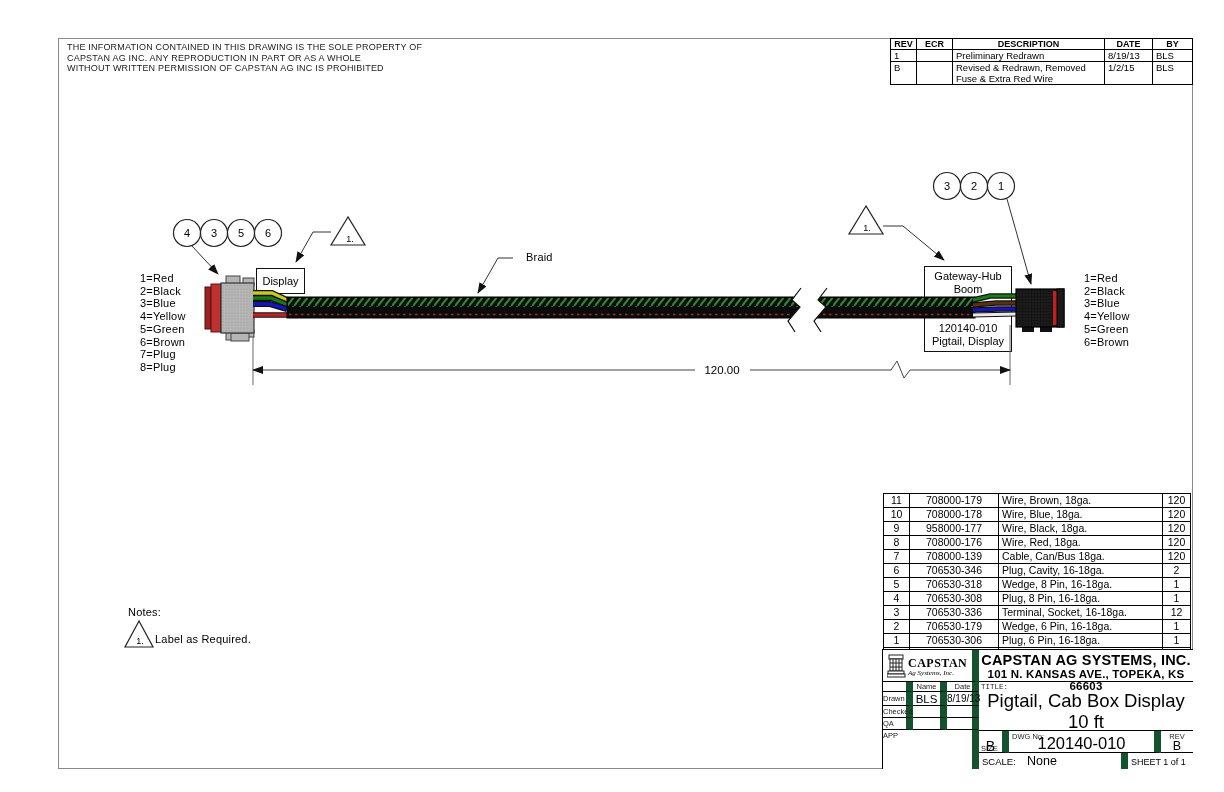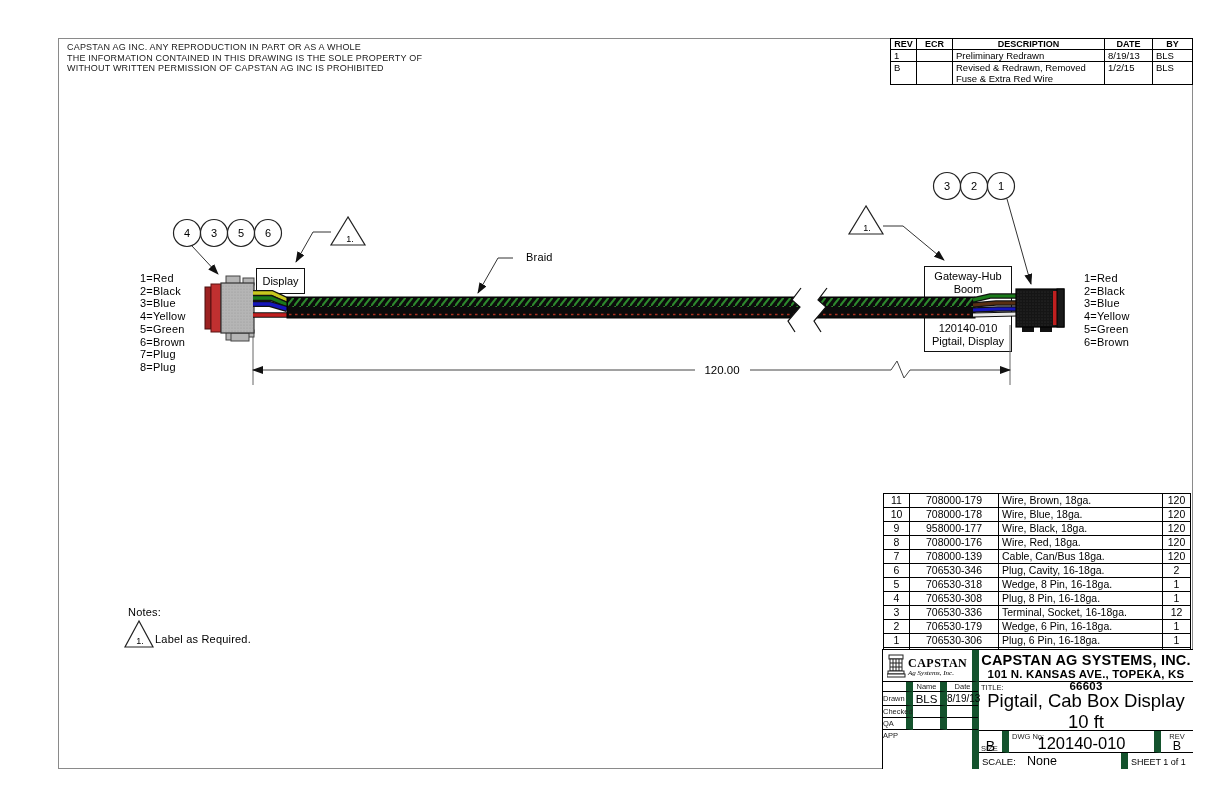--- a/index.html
+++ b/index.html
@@ -39,22 +39,22 @@
   svg text{font-family:"Liberation Sans",sans-serif;fill:#000;}
 </style>
 </head>
 <body>
 
 <div id="sheet">
 
   <div class="abs frame" style="left:58px;top:38px;width:1133px;height:729px;"></div>
 
   <div class="abs prop" style="left:67px;top:42px;width:390px;">
+    <div>THE INFORMATION CONTAINED IN THIS DRAWING IS THE SOLE PROPERTY OF</div>
     <div>CAPSTAN AG INC. ANY REPRODUCTION IN PART OR AS A WHOLE</div>
-    <div>THE INFORMATION CONTAINED IN THIS DRAWING IS THE SOLE PROPERTY OF</div>
     <div>WITHOUT WRITTEN PERMISSION OF CAPSTAN AG INC IS PROHIBITED</div>
   </div>
 
   <table class="abs revtbl" style="left:890px;top:38px;width:302px;">
     <colgroup>
         <col style="width:26px">
         <col style="width:36px">
         <col style="width:152px">
         <col style="width:48px">
         <col style="width:40px">
@@ -241,21 +241,21 @@
       <div class="cell bb" style="left:64px;top:10px;width:31px;height:14px;font-size:10px;line-height:14px;text-align:center;">8/19/13</div>
       <div class="cell br bb tiny" style="left:0;top:24px;width:30px;height:12px;line-height:12px;">Checked</div>
       <div class="cell br bb" style="left:30px;top:24px;width:34px;height:12px;"></div>
       <div class="cell bb" style="left:64px;top:24px;width:31px;height:12px;"></div>
       <div class="cell br bb tiny" style="left:0;top:36px;width:30px;height:12px;line-height:12px;">QA APP</div>
       <div class="cell br bb" style="left:30px;top:36px;width:34px;height:12px;"></div>
       <div class="cell bb" style="left:64px;top:36px;width:31px;height:12px;"></div>
     </div>
 
     <div class="cell bb" style="left:96px;top:32px;width:214px;height:49px;">
-      <div class="tiny" style="position:absolute;left:2px;top:1px;">TITLE:</div>
+      <div class="tiny" style="position:absolute;left:2px;top:1px;font-family:Liberation Mono, monospace;">TITLE:</div>
       <div class="bigtitle" style="position:absolute;left:0;top:8px;width:100%;">
         <div>Pigtail, Cab Box Display</div>
         <div>10 ft</div>
       </div>
     </div>
 
     <div class="cell br bb" style="left:96px;top:81px;width:30px;height:22px;">
       <div class="tiny" style="position:absolute;left:2px;top:13px;">SIZE</div>
       <div style="position:absolute;left:0;top:7px;width:100%;text-align:center;font-size:14px;">B</div>
     </div>

